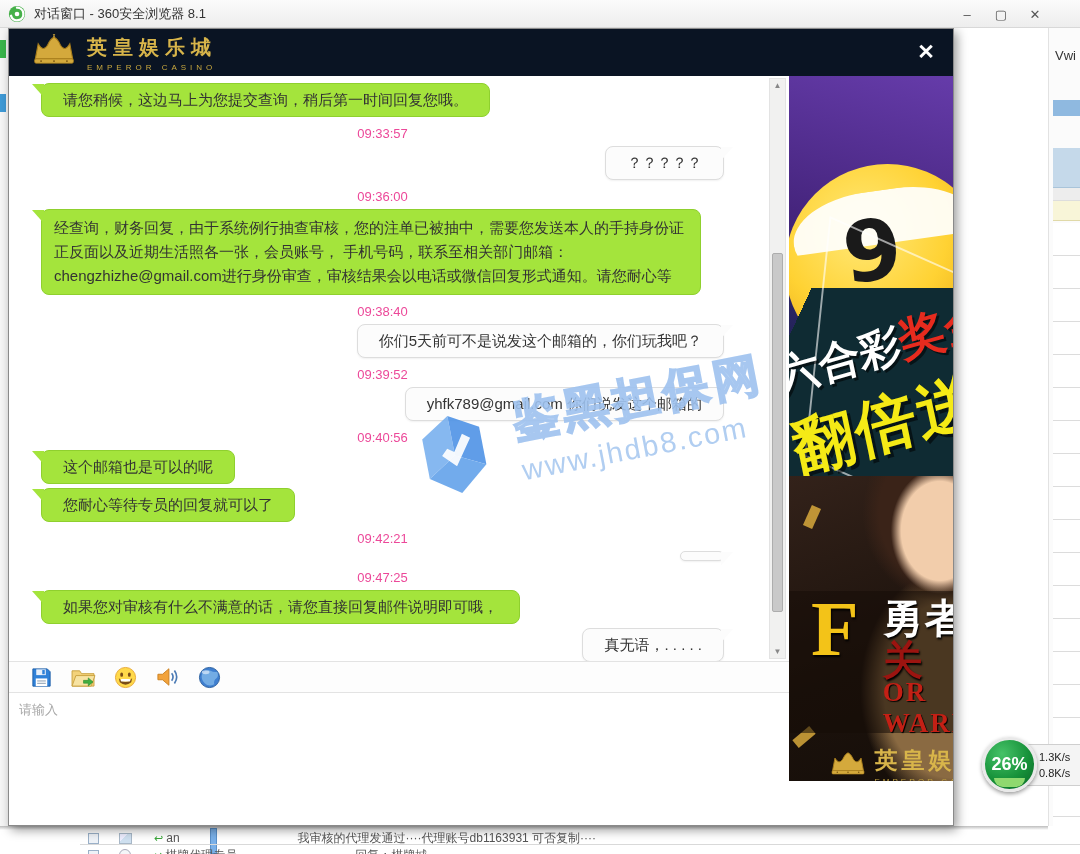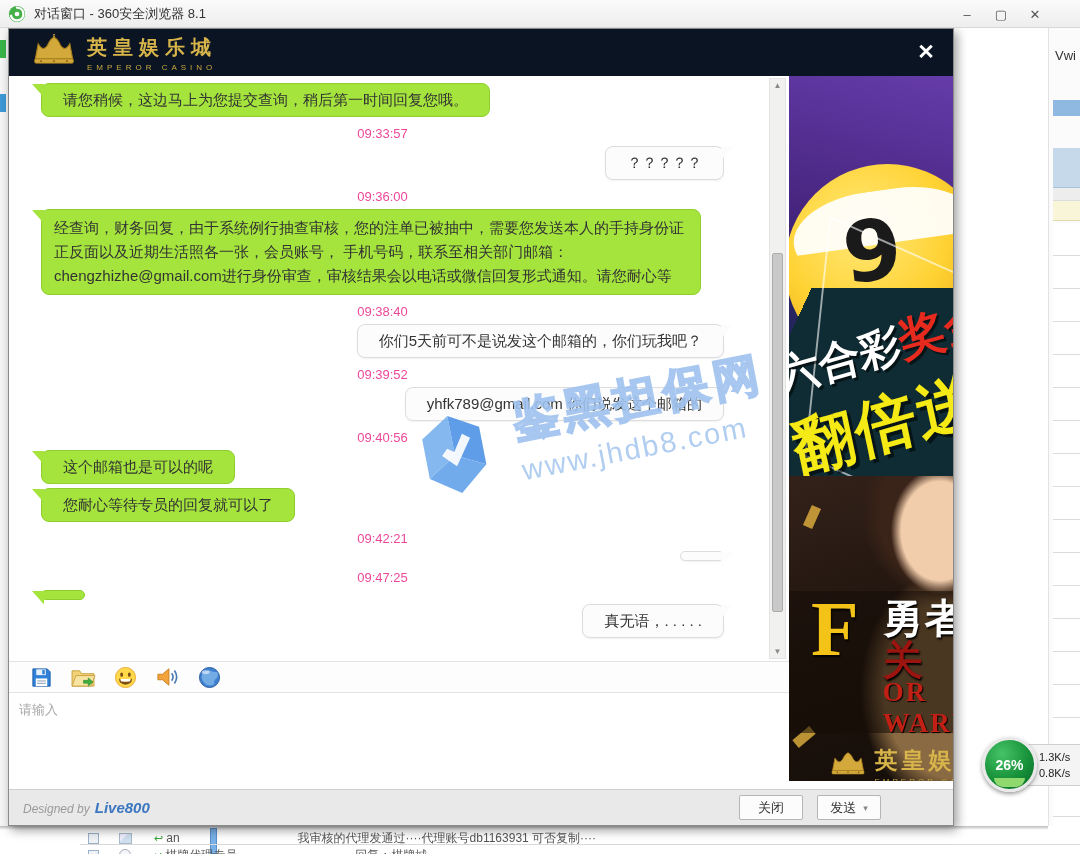--- a/index.html
+++ b/index.html
@@ -177,21 +177,21 @@
   .speed-row { display:flex; align-items:center; height:16px; }
   .sp-arrow { width:10px; font-weight:bold; font-size:11px; }
   .sp-arrow.up { color:#d23a2a; } .sp-arrow.down { color:#2fa33a; }
   .progress-circle { position:absolute; left:982px; top:737px; width:55px; height:55px;
     border-radius:50%; z-index:46;
     background:radial-gradient(circle at 35% 28%, #46c268, #17923a 55%, #0c6e2a 90%);
     border:3px solid #e9e9e9; box-shadow:0 2px 4px rgba(0,0,0,.4);
     display:flex; align-items:center; justify-content:center; cursor:pointer; }
   .progress-circle::after { content:""; position:absolute; left:9px; right:9px; bottom:2px;
     height:9px; border-radius:0 0 18px 18px; background:#8fd96f; }
-  .progress-text { color:#fff; font-size:14px; font-weight:bold; z-index:2; }
+  .progress-text { color:#fff; font-size:18px; font-weight:bold; z-index:2; }
 </style>
 </head>
 <body>
 
 <div class="titlebar">
   <span class="tool-icon" style="width:18px;height:18px;">
     <svg viewBox="0 0 20 20" width="18" height="18">
         <circle cx="10" cy="10" r="9" fill="#45b049"></circle>
         <path d="M10 3a7 7 0 1 1-6.6 9" stroke="#fff" stroke-width="2.6" fill="none" stroke-linecap="round"></path>
         <circle cx="10" cy="10" r="2.6" fill="#fff"></circle>
@@ -288,21 +288,21 @@
         </div>
         <div class="msg-row agent">
           <div class="bubble agent"><span class="tail"></span><span>您耐心等待专员的回复就可以了</span></div>
         </div>
         <div class="msg-time">09:42:21</div>
         <div class="msg-row visitor">
           <div class="bubble visitor"><span class="tail"></span></div>
         </div>
         <div class="msg-time">09:47:25</div>
         <div class="msg-row agent">
-          <div class="bubble agent"><span class="tail"></span></div>
+          <div class="bubble agent"><span class="tail"></span><span>如果您对审核有什么不满意的话，请您直接回复邮件说明即可哦，</span></div>
         </div>
         <div class="msg-row visitor">
           <div class="bubble visitor"><span class="tail"></span><span>真无语，. . . . .</span></div>
         </div>
       </div>
 
     <div class="watermark">
       <span>
         <svg viewBox="0 0 90 100" width="82" height="92">
           <polygon points="6,32 38,12 38,56 6,76" fill="#7ab1ef"></polygon>
@@ -364,32 +364,20 @@
           <path d="M4 9q5-6 9-4t7 1q2 5-1 7t-2 6q-6 3-10-1t-3-9z" fill="#7db4e8" opacity="0.85"></path>
           <ellipse cx="8" cy="6.5" rx="4" ry="2" fill="#cfe4f7" opacity="0.8"></ellipse>
         </svg>
     </span>
   </div>
 
   <div class="chat-input">
     <textarea placeholder="请输入" style=""></textarea>
   </div>
 
-  <div class="chat-footer">
-    <span class="designed">
-      <span>Designed by</span><b>Live800</b>
-    </span>
-    <div class="footer-btns">
-      <div class="f-btn">关闭</div>
-      <div class="f-btn">
-        <span>发送</span>
-        <span class="caret">▾</span>
-      </div>
-    </div>
-  </div>
 
   <div class="banner">
     <div class="sun"></div>
     <div class="ball8">
       <div class="dot"></div>
       <div class="num">8</div>
     </div>
     <div class="ball9">
       <div class="stripe"></div>
       <div class="num">9</div>

